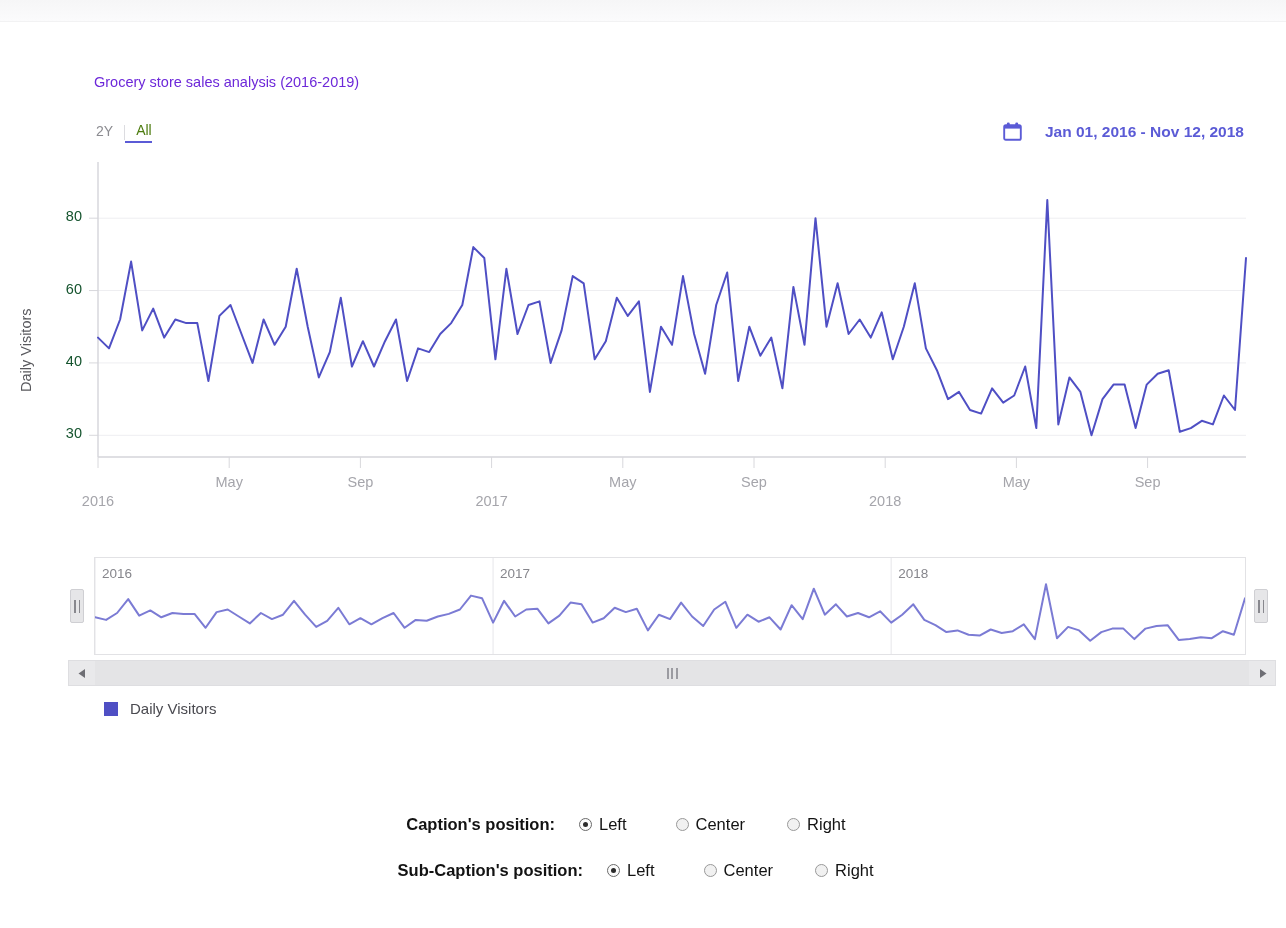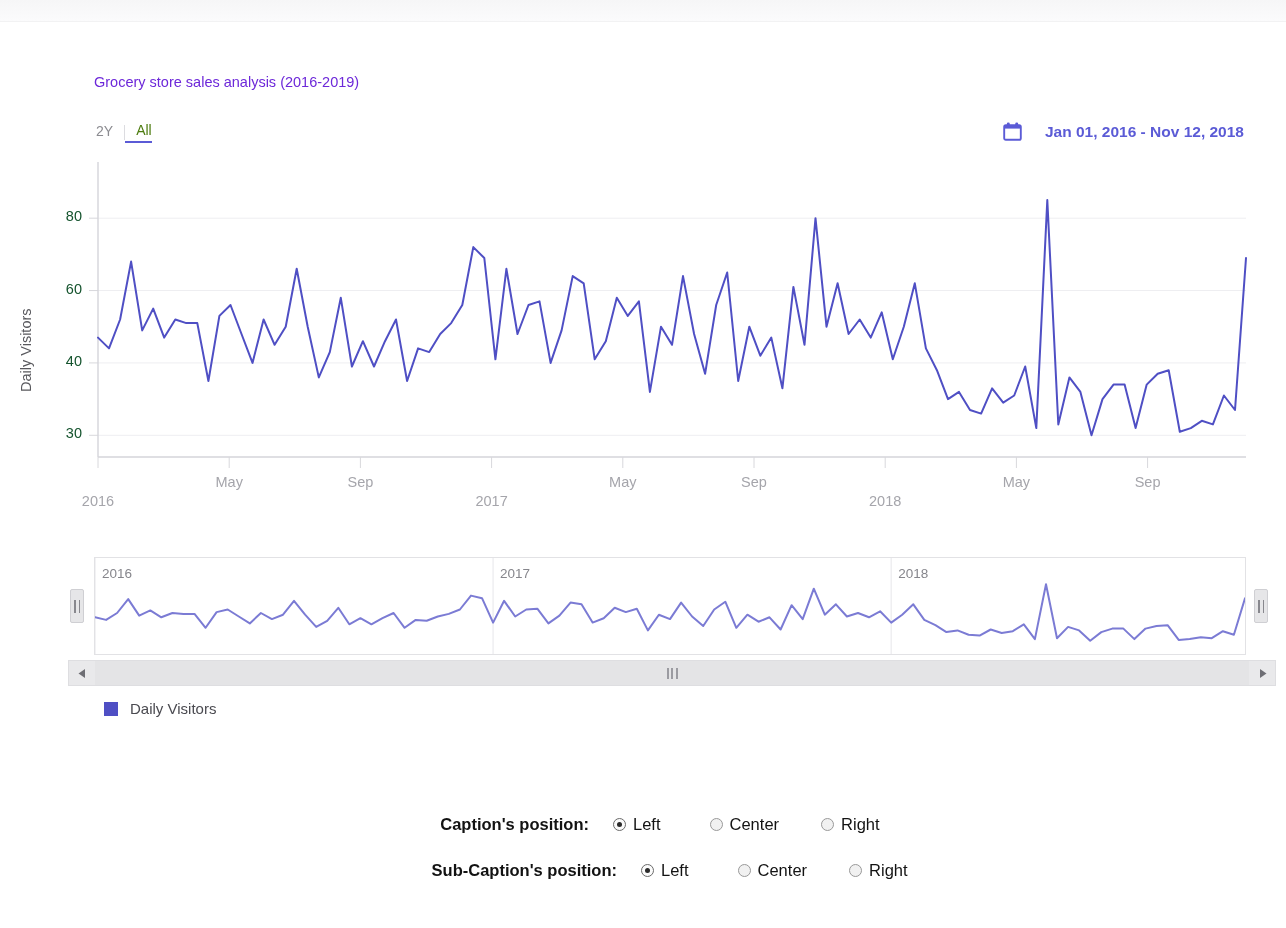--- a/index.html
+++ b/index.html
@@ -114,21 +114,21 @@
   #legend {
     position: absolute; left: 104px; top: 678px;
     display: flex; align-items: center; gap: 12px; cursor: pointer;
   }
   #legend-swatch { width: 14px; height: 14px; background: #4f4fc4; }
   #legend-label { font-size: 15px; color: #4a4a50; }
   #controls {
     position: absolute; left: 0; top: 815px; width: 1286px;
   }
   .ctrl-row {
-    display: flex; align-items: center; margin-bottom: 27px; padding-left: 34px;
+    display: flex; align-items: center; margin-bottom: 27px;
   }
   .ctrl-label {
     font-size: 16.5px; font-weight: bold; color: #121212;
     text-align: right; white-space: nowrap;
   }
   #row-caption .ctrl-label { width: 555px; }
   #row-subcaption .ctrl-label { width: 583px; }
   .radio-group { display: flex; align-items: center; }
   .radio-opt {
     display: flex; align-items: center; gap: 7px; cursor: pointer;

